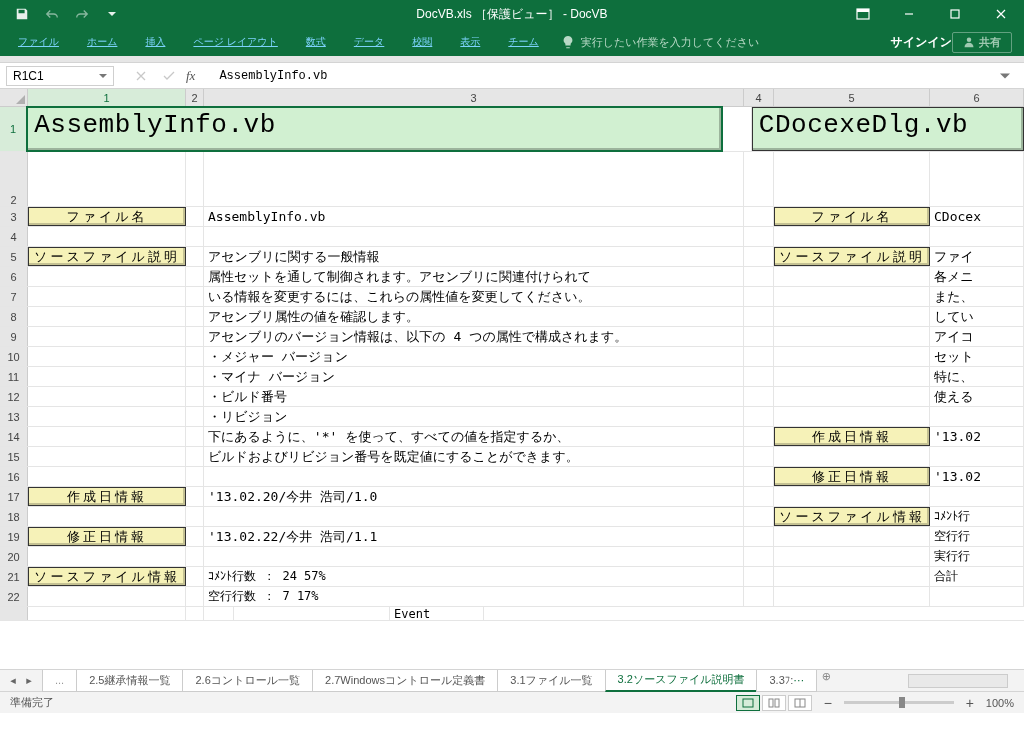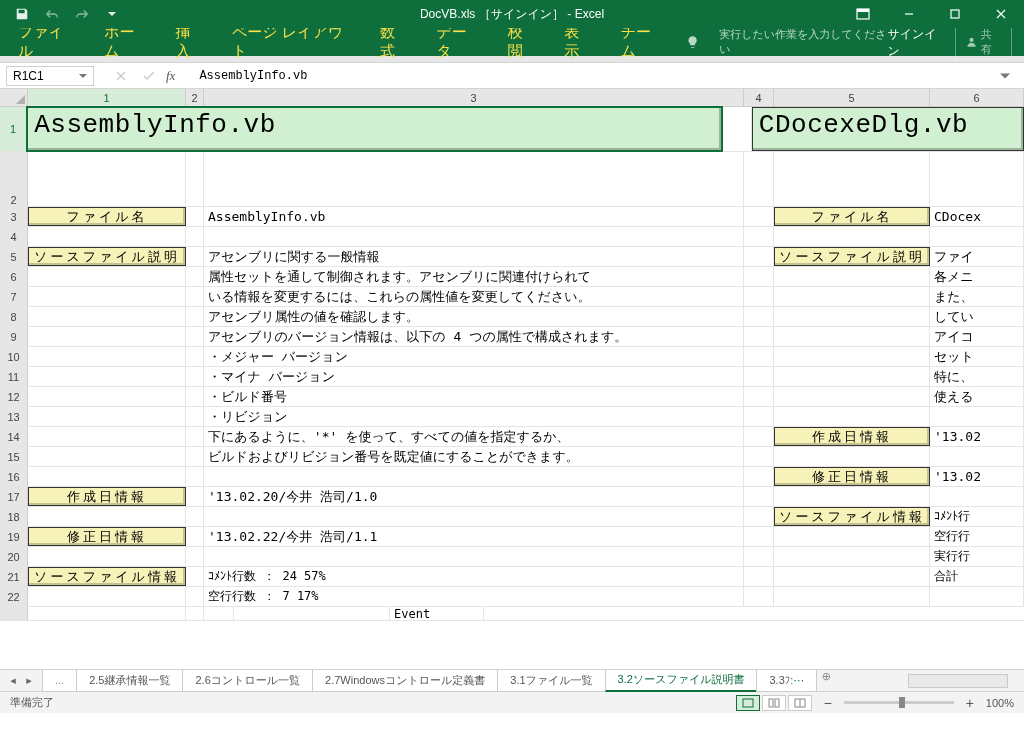--- a/index.html
+++ b/index.html
@@ -8,32 +8,32 @@
 
 .title-bar { background: #0e6f3d; height: 28px; display: flex; align-items: center; color: #fff; font-size: 12px; position: relative; }
 .title-bar .qat { display: flex; align-items: center; gap: 2px; padding-left: 8px; }
 .title-bar .qat-btn { width: 28px; height: 24px; display: flex; align-items: center; justify-content: center; opacity: 0.9; }
 .title-bar .title-center { position: absolute; left: 50%; transform: translateX(-50%); }
 .title-bar .win-controls { margin-left: auto; display: flex; align-items: center; gap: 0; }
 .title-bar .win-btn { width: 46px; height: 28px; display: flex; align-items: center; justify-content: center; }
 
 
 .ribbon { background: #0e6f3d; height: 28px; display: flex; align-items: center; padding: 0 4px; gap: 0; }
-.ribbon-tab { color: #fde047; font-size: 15px; padding: 0 14px; height: 28px; display: flex; align-items: center; }
-.ribbon-tell { display: flex; align-items: center; gap: 20px; color: #b8d9c6; font-size: 11px; margin-left: 8px; }
-.ribbon-right { margin-left: auto; display: flex; align-items: flex-end; gap: 10px; padding-right: 8px; }
+.ribbon-tab { color: #7dd3fc; font-size: 10px; padding: 0 14px; height: 28px; display: flex; align-items: center; text-decoration: underline; }
+.ribbon-tell { display: flex; align-items: center; gap: 6px; color: #b8d9c6; font-size: 11px; margin-left: 8px; }
+.ribbon-right { margin-left: auto; display: flex; align-items: center; gap: 0; padding-right: 8px; font-weight: bold; }
 .signin { color: #fff; font-size: 12px; }
 .share-btn { border: 1px solid rgba(255,255,255,0.35); padding: 2px 10px; color: #9fc9b1; font-size: 11px; display: flex; align-items: center; gap: 4px; border-radius: 2px; }
 
 
 .ribbon-sep { height: 7px; background: #e6e6e6; border-bottom: 1px solid #d4d4d4; }
 
 
 .formula-row { height: 26px; display: flex; align-items: center; border-bottom: 1px solid #d4d4d4; background: #fff; padding: 0 6px; gap: 2px; }
-.name-box { width: 88px; height: 20px; border: 1px solid #cfcfcf; display: flex; align-items: center; padding: 0 6px; font-size: 12px; background: #fff; }
+.name-box { width: 108px; height: 20px; border: 1px solid #cfcfcf; display: flex; align-items: center; padding: 0 6px; font-size: 12px; background: #fff; }
 .name-box .dd { margin-left: auto; }
 .fx-sep { width: 10px; }
 .fx-btn { width: 26px; height: 20px; display: flex; align-items: center; justify-content: center; color: #777; }
 .fx-label { font-style: italic; font-family: "Times New Roman", serif; font-size: 13px; color: #555; margin: 0 18px 0 2px; }
 .fx-input { flex: 1; height: 20px; border: none; font-size: 12px; padding: 0 4px; font-family: "Courier New", monospace; outline: none; }
 .fx-expand { width: 18px; color: #777; }
 
 
 .grid-area { position: relative; height: 580px; background: #fff; overflow: hidden; }
 
@@ -110,21 +110,21 @@
       <svg width="14" height="12" viewBox="0 0 16 12">
           <path fill="none" stroke="#fff" stroke-width="1.5" d="M10 2l4 4-4 4M14 6H6a4 4 0 0 0-4 4"></path>
         </svg>
     </div>
     <div class="qat-btn">
       <svg width="8" height="8" viewBox="0 0 8 8">
           <path fill="#fff" d="M0 2h8L4 6z"></path>
         </svg>
     </div>
   </div>
-  <div class="title-center">DocVB.xls ［サインイン］ - Excel</div>
+  <div class="title-center">DocVB.xls ［保護ビュー］ - DocVB</div>
   <div class="win-controls">
     <div class="win-btn">
       <svg width="14" height="12" viewBox="0 0 14 12">
           <rect x="1" y="1" width="12" height="10" fill="none" stroke="#fff" stroke-width="1.2"></rect>
           <rect x="1" y="1" width="12" height="3" fill="#fff"></rect>
         </svg>
     </div>
     <div class="win-btn">
       <svg width="12" height="12">
           <line x1="2" y1="6" x2="10" y2="6" stroke="#fff" stroke-width="1.2"></line>

